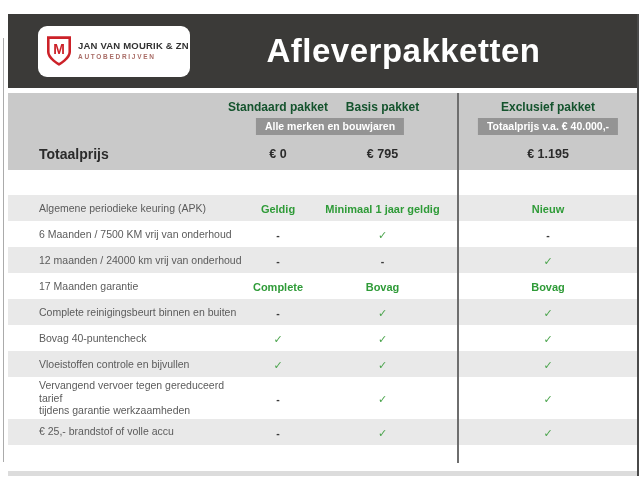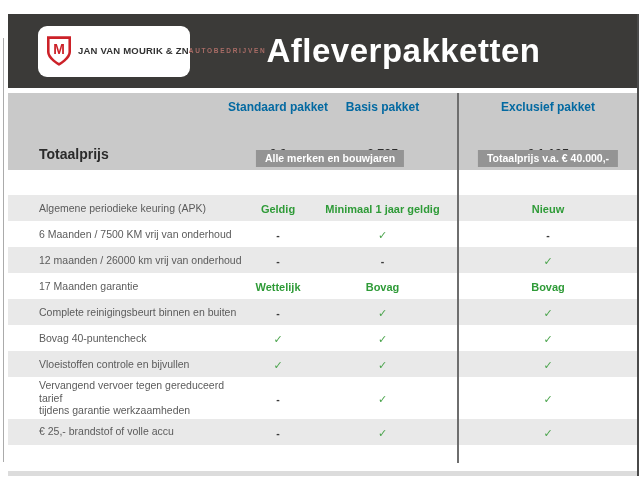--- a/index.html
+++ b/index.html
@@ -21,21 +21,21 @@
   .topbar {
     height: 74px; background: var(--header-bg, #3b3a38);
     display: flex; align-items: center;
   }
   .logo-box {
     margin-left: 30px; width: 152px; height: 51px; background: #ffffff;
     border-radius: 9px; display: flex; align-items: center; padding: 0 8px;
     flex: 0 0 auto;
   }
   .logo-shield { flex: 0 0 auto; margin-right: 6px; }
-  .logo-texts { display: flex; flex-direction: row; line-height: 1.15; }
+  .logo-texts { display: flex; flex-direction: column; line-height: 1.15; }
   .logo-name {
     font-size: 9.5px; font-weight: bold; color: #323232; white-space: nowrap;
     letter-spacing: 0.2px;
   }
   .logo-tagline {
     font-size: 6.5px; font-weight: bold; color: #a96c66; letter-spacing: 1.7px;
     white-space: nowrap; margin-top: 1px;
   }
   .main-title {
     flex: 1 1 auto; text-align: center; color: #ffffff; font-size: 33px;
@@ -45,29 +45,29 @@
   .band {
     margin-top: 5px; height: 77px; background: var(--band-bg, #c9c9c9);
     position: relative; display: flex; flex-direction: column;
   }
   .grid4 {
     display: grid; grid-template-columns: 240px 60px 149px 182px;
     align-items: center;
   }
   .names-row { padding-top: 7px; }
   .pkg-name {
-    text-align: center; font-size: 12px; font-weight: bold; color: #0369a1;
+    text-align: center; font-size: 12px; font-weight: bold; color: #14532d;
     white-space: nowrap; justify-self: center;
   }
   .badge-row { position: relative; height: 17px; margin-top: 4px; }
   .badge {
     position: absolute; top: 0; transform: translateX(-50%);
     background: var(--badge-bg, #949494); color: #ffffff;
     font-size: 10.5px; font-weight: bold; line-height: 17px;
-    padding: 0 9px; white-space: nowrap; margin-top: 32px;
+    padding: 0 9px; white-space: nowrap;
   }
   .badge-left { left: 322px; }
   .badge-right { left: 540px; }
   .totals-row { margin-top: auto; margin-bottom: 8px; }
   .total-label {
     padding-left: 31px; font-size: 14px; font-weight: bold; color: #2b2b2b;
   }
   .price {
     text-align: center; font-size: 12.5px; font-weight: bold; color: #2b2b2b;
     white-space: nowrap;
@@ -140,28 +140,28 @@
           <div class="fcell fval"><span class="gtext">Minimaal 1 jaar geldig</span></div>
           <div class="fcell fval"><span class="gtext">Nieuw</span></div>
         </div>
         <div class="frow grid4">
           <div class="fcell flabel">6 Maanden / 7500 KM vrij van onderhoud</div>
           <div class="fcell fval"><span class="dash">-</span></div>
           <div class="fcell fval"><span class="check">✓</span></div>
           <div class="fcell fval"><span class="dash">-</span></div>
         </div>
         <div class="frow grid4 alt">
-          <div class="fcell flabel">12 maanden / 26000 km vrij van onderhoud</div>
+          <div class="fcell flabel">12 maanden / 24000 km vrij van onderhoud</div>
           <div class="fcell fval"><span class="dash">-</span></div>
           <div class="fcell fval"><span class="dash">-</span></div>
           <div class="fcell fval"><span class="check">✓</span></div>
         </div>
         <div class="frow grid4">
           <div class="fcell flabel">17 Maanden garantie</div>
-          <div class="fcell fval"><span class="gtext">Wettelijk</span></div>
+          <div class="fcell fval"><span class="gtext">Complete</span></div>
           <div class="fcell fval"><span class="gtext">Bovag</span></div>
           <div class="fcell fval"><span class="gtext">Bovag</span></div>
         </div>
         <div class="frow grid4 alt">
           <div class="fcell flabel">Complete reinigingsbeurt binnen en buiten</div>
           <div class="fcell fval"><span class="dash">-</span></div>
           <div class="fcell fval"><span class="check">✓</span></div>
           <div class="fcell fval"><span class="check">✓</span></div>
         </div>
         <div class="frow grid4">

